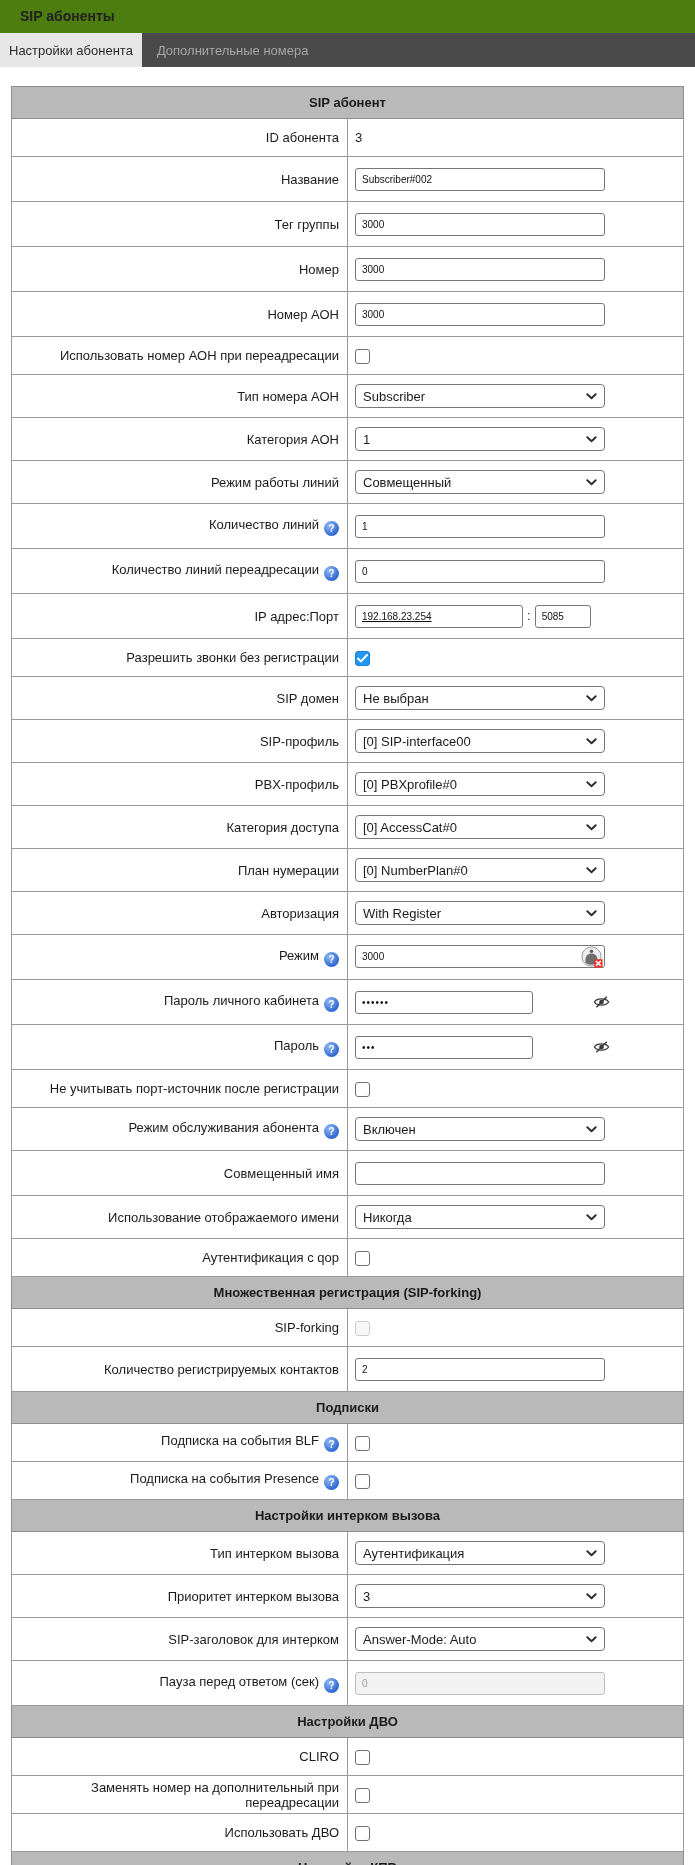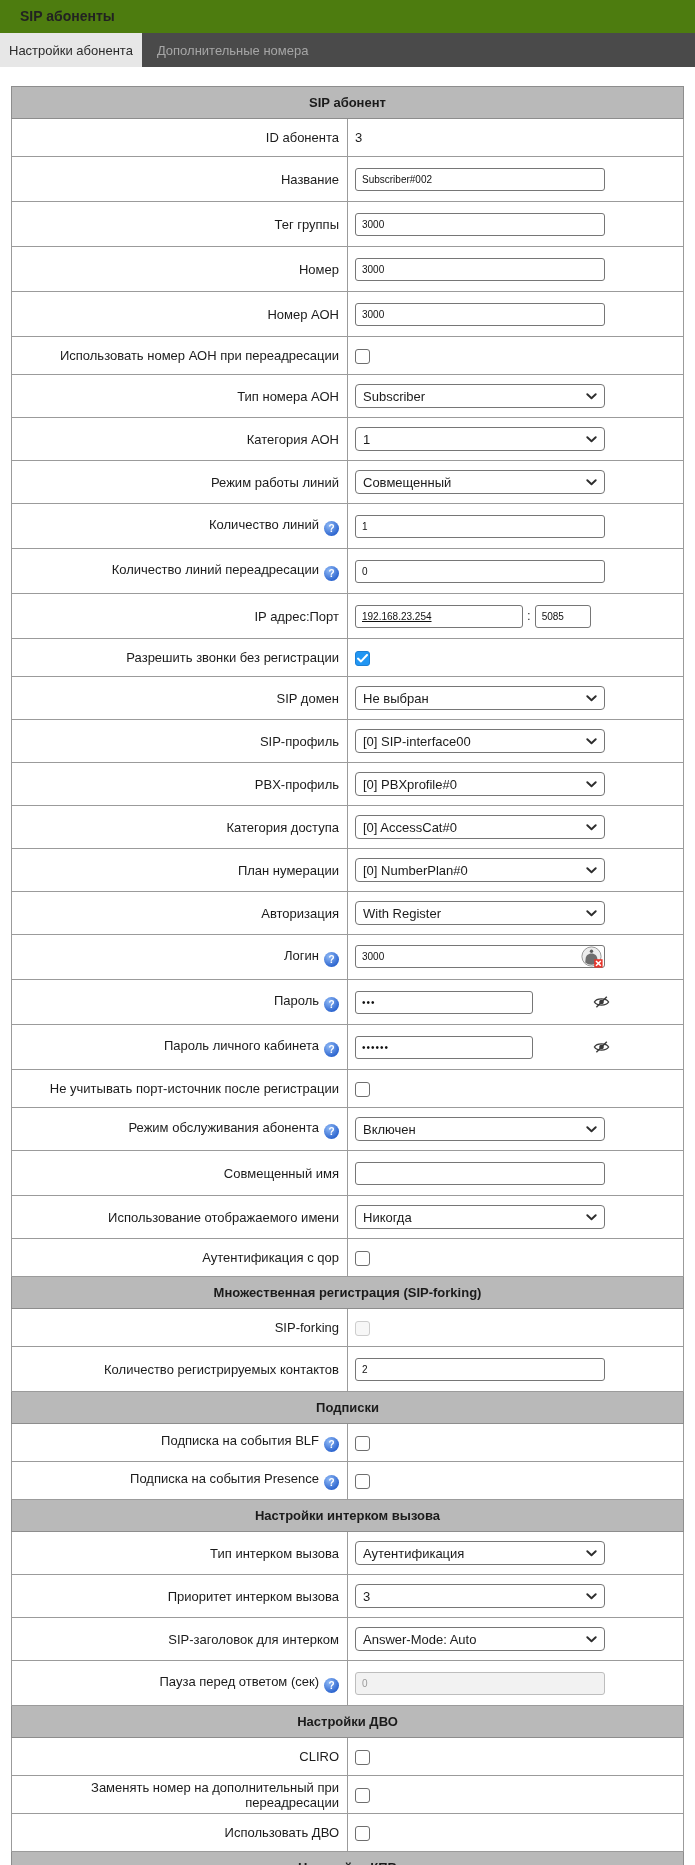--- a/index.html
+++ b/index.html
@@ -204,51 +204,51 @@
         <td class="val"><span class="sel">
             <span class="sel-text">With Register</span>
             <span class="chev">
               <svg width="11" height="7" viewBox="0 0 11 7">
                 <path d="M1.3 1.2 L5.5 5.3 L9.7 1.2" fill="none" stroke="#2e2e2e" stroke-width="1.9" stroke-linecap="round" stroke-linejoin="round"></path>
               </svg>
             </span>
           </span></td>
       </tr>
       <tr class="r-login">
-        <td class="lbl"><span>Логин</span><span class="help">?</span></td>
+        <td class="lbl"><span>Режим</span><span class="help">?</span></td>
         <td class="val"><span class="login-wrap"><input type="text" class="txt" value="3000" style=""><span class="login-status">
               <svg width="22" height="22" viewBox="0 0 22 22">
                 <circle cx="10.5" cy="10.5" r="9.6" fill="#ececec" stroke="#9a9a9a"></circle>
                 <circle cx="10.5" cy="5.2" r="1.7" fill="#5c5c5c"></circle>
                 <path d="M10.5 7.6 c-3.5 0-5.6 2.3-5.9 5.3 l-0.4 3.6 a9.6 9.6 0 0 0 12.6 0 l-0.4-3.6 c-0.3-3-2.4-5.3-5.9-5.3z" fill="#6e6e6e"></path>
                 <rect x="13.2" y="13.2" width="8.4" height="8.4" fill="#e8352b"></rect>
                 <path d="M15 15 l4.8 4.8 M19.8 15 l-4.8 4.8" stroke="#fff" stroke-width="1.6"></path>
               </svg>
             </span></span></td>
+      </tr>
+      <tr class="r-password">
+        <td class="lbl"><span>Пароль личного кабинета</span><span class="help">?</span></td>
+        <td class="val"><input type="text" class="txt pwd" value="••••••" style=""><span class="eye">
+            <svg width="17" height="16" viewBox="0 0 18 16">
+              <path d="M1.5 8 C4 3.6 14 3.6 16.5 8 C14 12.4 4 12.4 1.5 8 Z" fill="none" stroke="#3a3a3a" stroke-width="1.5"></path>
+              <circle cx="9" cy="8" r="2.5" fill="#3a3a3a"></circle>
+              <line x1="3.6" y1="13.6" x2="14.6" y2="2.4" stroke="#3a3a3a" stroke-width="1.5"></line>
+            </svg>
+          </span></td>
       </tr>
       <tr class="r-password">
         <td class="lbl"><span>Пароль</span><span class="help">?</span></td>
         <td class="val"><input type="text" class="txt pwd" value="•••" style=""><span class="eye">
             <svg width="17" height="16" viewBox="0 0 18 16">
               <path d="M1.5 8 C4 3.6 14 3.6 16.5 8 C14 12.4 4 12.4 1.5 8 Z" fill="none" stroke="#3a3a3a" stroke-width="1.5"></path>
               <circle cx="9" cy="8" r="2.5" fill="#3a3a3a"></circle>
               <line x1="3.6" y1="13.6" x2="14.6" y2="2.4" stroke="#3a3a3a" stroke-width="1.5"></line>
             </svg>
           </span></td>
       </tr>
-      <tr class="r-password">
-        <td class="lbl"><span>Пароль личного кабинета</span><span class="help">?</span></td>
-        <td class="val"><input type="text" class="txt pwd" value="••••••" style=""><span class="eye">
-            <svg width="17" height="16" viewBox="0 0 18 16">
-              <path d="M1.5 8 C4 3.6 14 3.6 16.5 8 C14 12.4 4 12.4 1.5 8 Z" fill="none" stroke="#3a3a3a" stroke-width="1.5"></path>
-              <circle cx="9" cy="8" r="2.5" fill="#3a3a3a"></circle>
-              <line x1="3.6" y1="13.6" x2="14.6" y2="2.4" stroke="#3a3a3a" stroke-width="1.5"></line>
-            </svg>
-          </span></td>
-      </tr>
       <tr class="r-checkbox">
         <td class="lbl"><span>Не учитывать порт-источник после регистрации</span></td>
         <td class="val"><span class="cb"></span></td>
       </tr>
       <tr class="r-select">
         <td class="lbl"><span>Режим обслуживания абонента</span><span class="help">?</span></td>
         <td class="val"><span class="sel">
             <span class="sel-text">Включен</span>
             <span class="chev">
               <svg width="11" height="7" viewBox="0 0 11 7">

